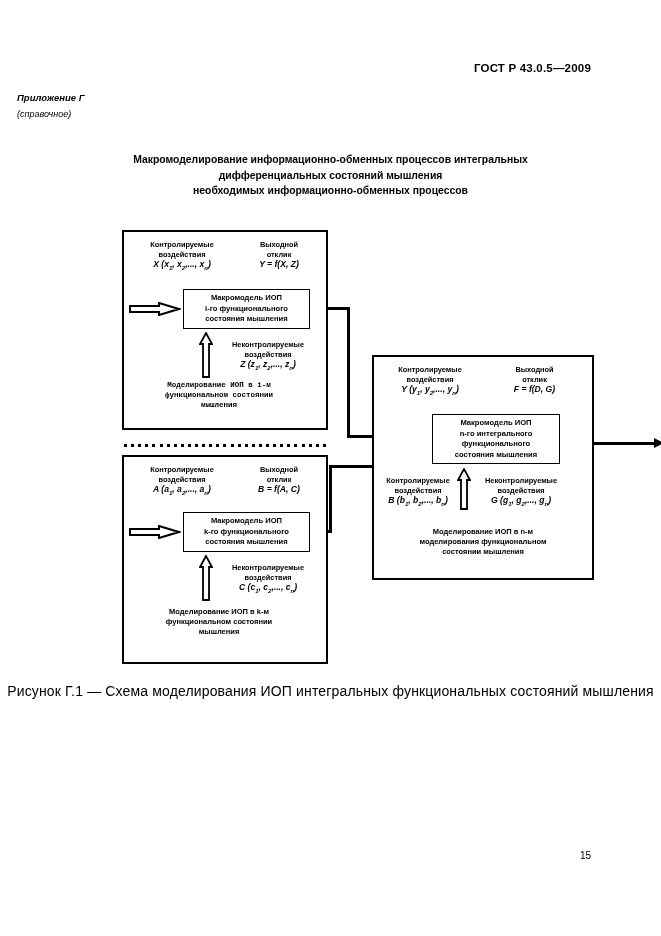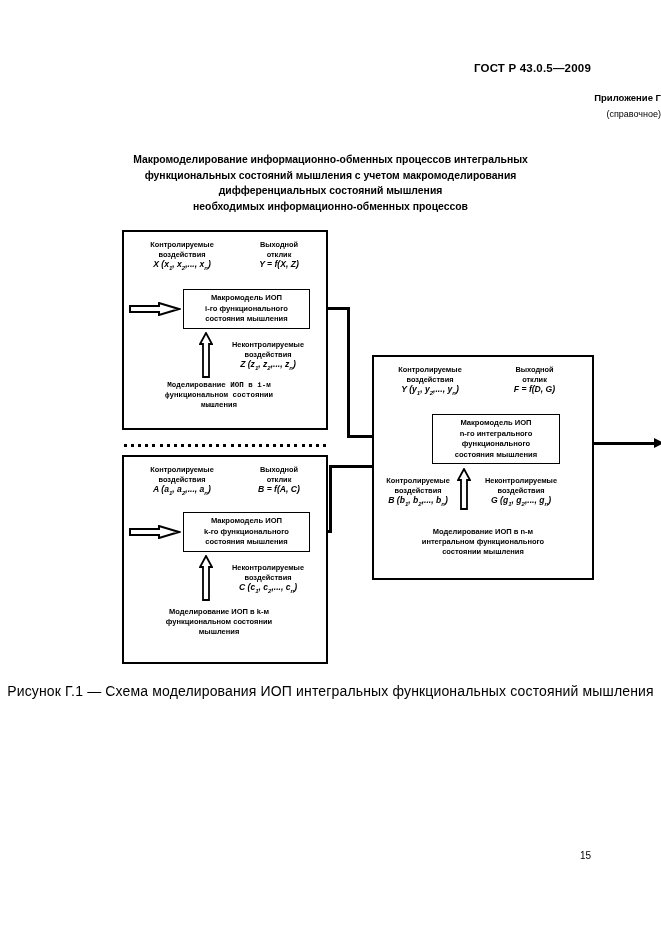--- a/index.html
+++ b/index.html
@@ -24,23 +24,24 @@
     font-size: 11.5px;
     font-weight: bold;
     letter-spacing: 0.2px;
     white-space: nowrap;
   }
   .annex-block {
     position: absolute;
     left: 17px;
     right: 0;
     top: 92px;
-    text-align: right;
+    text-align: left;
     font-size: 9.5px;
     font-weight: bold;
+    font-style: italic;
   }
   .annex-block .sub {
     font-weight: normal;
     margin-top: 6px;
     font-size: 9px;
   }
 
   
   .doc-title {
     position: absolute;
@@ -176,21 +177,20 @@
 
 <div class="std-number">ГОСТ Р 43.0.5—2009</div>
 
 <div class="annex-block">
   <div>Приложение Г</div>
   <div class="sub">(справочное)</div>
 </div>
 
 <div class="doc-title">
   <div>Макромоделирование информационно-обменных процессов интегральных</div>
-  <div>функциональных состояний мышления с учетом макромоделирования</div>
   <div>дифференциальных состояний мышления</div>
   <div>необходимых информационно-обменных процессов</div>
 </div>
 
 <div class="figure">
 
   <div class="hbar" style="left:266px; top:85px; width:40px; height:3px;"></div>
   <div class="vbar" style="left:303px; top:85px; width:3px; height:130px;"></div>
   <div class="hbar" style="left:303px; top:213px; width:88px; height:3px;"></div>
 
@@ -360,21 +360,21 @@
   </div>
 
   <div class="cap" style="left:424px; top:254px; width:106px;">
     <div>Неконтролируемые</div>
     <div>воздействия</div>
     <div class="mathline">G (g<sub>1</sub>, g<sub>2</sub>,..., g<sub>n</sub>)</div>
   </div>
 
   <div class="panel-note" style="left:334px; top:305px; width:210px;">
     <div>Моделирование ИОП в n-м</div>
-    <div>интегральном функционального</div>
+    <div>моделирования функциональном</div>
     <div>состоянии мышления</div>
   </div>
 
 </div>
 
 <div class="fig-caption">Рисунок Г.1 — Схема моделирования ИОП интегральных функциональных состояний мышления</div>
 
 <div class="page-number">15</div>
 
 </body></html>

